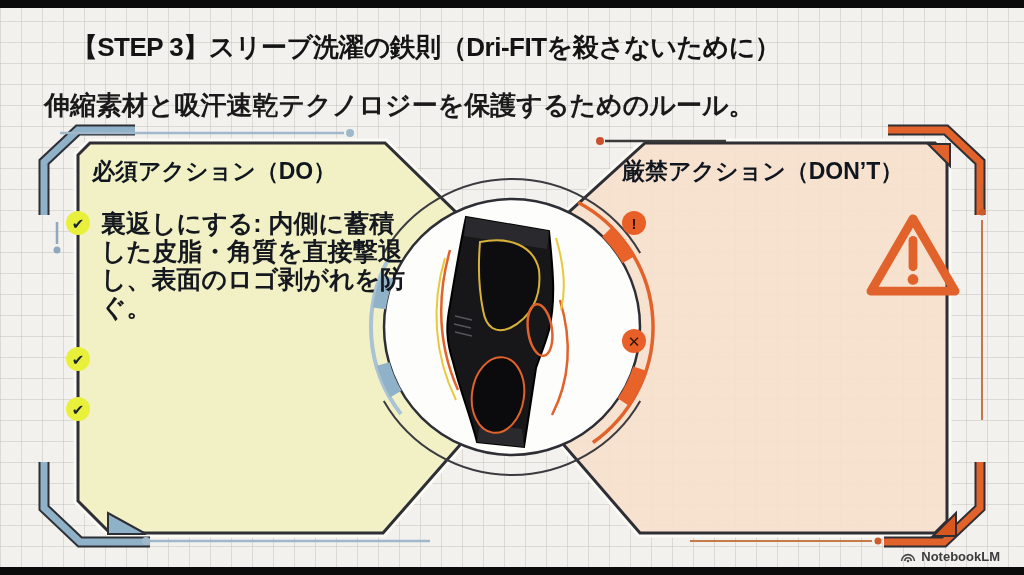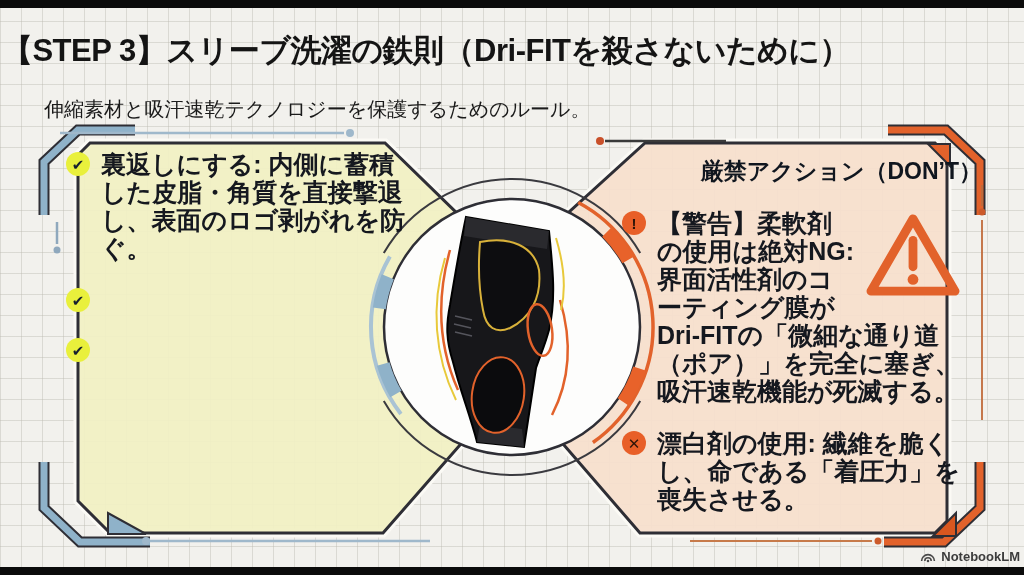--- a/index.html
+++ b/index.html
@@ -7,37 +7,37 @@
   .stage{position:relative;width:1024px;height:575px;overflow:hidden;
     background-color:#f2f1ed;
     background-image:
       linear-gradient(rgba(186,184,174,.42) 1px, transparent 1px),
       linear-gradient(90deg, rgba(186,184,174,.42) 1px, transparent 1px);
     background-size:21px 21px;}
   .bar{position:absolute;left:0;width:1024px;height:8px;background:#0b0b0b;}
   .bar.top{top:0;}
   .bar.bottom{bottom:0;}
   .title{position:absolute;top:30px;left:0;width:852px;text-align:center;
-    font-size:31px;font-weight:900;color:#141414;letter-spacing:-0.5px;white-space:nowrap;}
-  .subtitle{position:absolute;top:96px;left:44px;font-size:20px;font-weight:400;color:#1a1a1a;}
+    font-size:26px;font-weight:900;color:#141414;letter-spacing:-0.5px;white-space:nowrap;}
+  .subtitle{position:absolute;top:88px;left:44px;font-size:26px;font-weight:700;color:#1a1a1a;}
   .decor{position:absolute;top:0;left:0;z-index:1;}
   .panel-content{position:absolute;z-index:2;}
   .do-content{top:150px;left:66px;width:360px;}
   .dont-content{top:150px;left:622px;width:360px;}
   .panel-heading{font-size:23px;font-weight:900;color:#10161f;margin:6px 0 22px 26px;white-space:nowrap;}
-  .dont-content .panel-heading{text-align:right;margin-left:0;}
+  .dont-content .panel-heading{text-align:left;margin-left:0;}
   .item{display:flex;align-items:flex-start;gap:11px;margin-bottom:24px;}
   .bullet{flex:0 0 auto;width:24px;height:24px;border-radius:50%;margin-top:2px;
     display:flex;align-items:center;justify-content:center;
     font-size:15px;font-weight:900;line-height:1;}
   .bullet.check{background:#e9f03c;color:#16202e;}
   .bullet.warn{background:#e85f28;color:#2d1408;}
   .item-text{font-size:25px;font-weight:800;color:#15181f;line-height:28px;width:306px;}
   .tri-float{float:right;margin:2px 0 4px 8px;}
-  .watermark{position:absolute;right:4px;bottom:11px;z-index:3;display:flex;align-items:center;gap:5px;
+  .watermark{position:absolute;right:24px;bottom:11px;z-index:3;display:flex;align-items:center;gap:5px;
     font-size:13px;font-weight:700;color:#3c3c3c;}
 </style>
 </head>
 <body>
 
 <div class="stage">
 
   <div class="bar top"></div>
   <div class="bar bottom"></div>
 
@@ -117,20 +117,21 @@
                C 496,334 486,328 483,310 C 479,290 478,266 480,242 Z" fill="#0d0d10" stroke="#d8b13a" stroke-width="2"></path>
       <ellipse cx="540" cy="330" rx="12" ry="26" transform="rotate(-8 540 330)" fill="none" stroke="#e2622b" stroke-width="2.5"></ellipse>
       <ellipse cx="498" cy="395" rx="26" ry="38" transform="rotate(8 498 395)" fill="#0b0b0d" stroke="#e2622b" stroke-width="2"></ellipse>
       <line x1="455" y1="316" x2="472" y2="320" stroke="#55555c" stroke-width="1.6"></line>
       <line x1="454" y1="324" x2="471" y2="328" stroke="#55555c" stroke-width="1.6"></line>
       <line x1="455" y1="332" x2="472" y2="336" stroke="#55555c" stroke-width="1.6"></line>
     </g>
   </svg>
 
   <div class="panel-content do-content">
+    <div class="panel-heading">必須アクション（DO）</div>
 
     <div class="item">
       <div class="bullet check">✔</div>
       <div class="item-text">裏返しにする: 内側に蓄積した皮脂・角質を直接撃退し、表面のロゴ剥がれを防ぐ。</div>
     </div>
     <div class="item">
       <div class="bullet check">✔</div>
     </div>
     <div class="item">
       <div class="bullet check">✔</div>
@@ -141,27 +142,25 @@
     <div class="panel-heading">厳禁アクション（DON’T）</div>
 
     <div class="item">
       <div class="bullet warn">!</div>
       <div class="item-text">
         <svg class="tri-float" width="100" height="88" viewBox="0 0 100 90">
           <path d="M50,8 L93,82 L7,82 Z" fill="none" stroke="#e2622b" stroke-width="9" stroke-linejoin="round"></path>
           <line x1="50" y1="30" x2="50" y2="57" stroke="#e2622b" stroke-width="9" stroke-linecap="round"></line>
           <circle cx="50" cy="70" r="5.5" fill="#e2622b"></circle>
         </svg>
-        <span>【警告】柔軟剤の使用は絶対NG: 界面活性剤のコーティング膜がDri-FITの「微細な通り道（ポア）」を完全に塞ぎ、吸汗速乾機能が死滅する。</span>
       </div>
     </div>
 
     <div class="item">
       <div class="bullet warn">✕</div>
-      <div class="item-text">漂白剤の使用: 繊維を脆くし、命である「着圧力」を喪失させる。</div>
     </div>
   </div>
 
   <div class="watermark">
     <svg width="16" height="12" viewBox="0 0 20 14">
       <path d="M2,12 A8,8 0 0 1 18,12" fill="none" stroke="#4a4a4a" stroke-width="2"></path>
       <path d="M6,12 A4,4 0 0 1 14,12" fill="none" stroke="#4a4a4a" stroke-width="2"></path>
       <circle cx="10" cy="12" r="1.6" fill="#4a4a4a"></circle>
     </svg>
     <span>NotebookLM</span>

